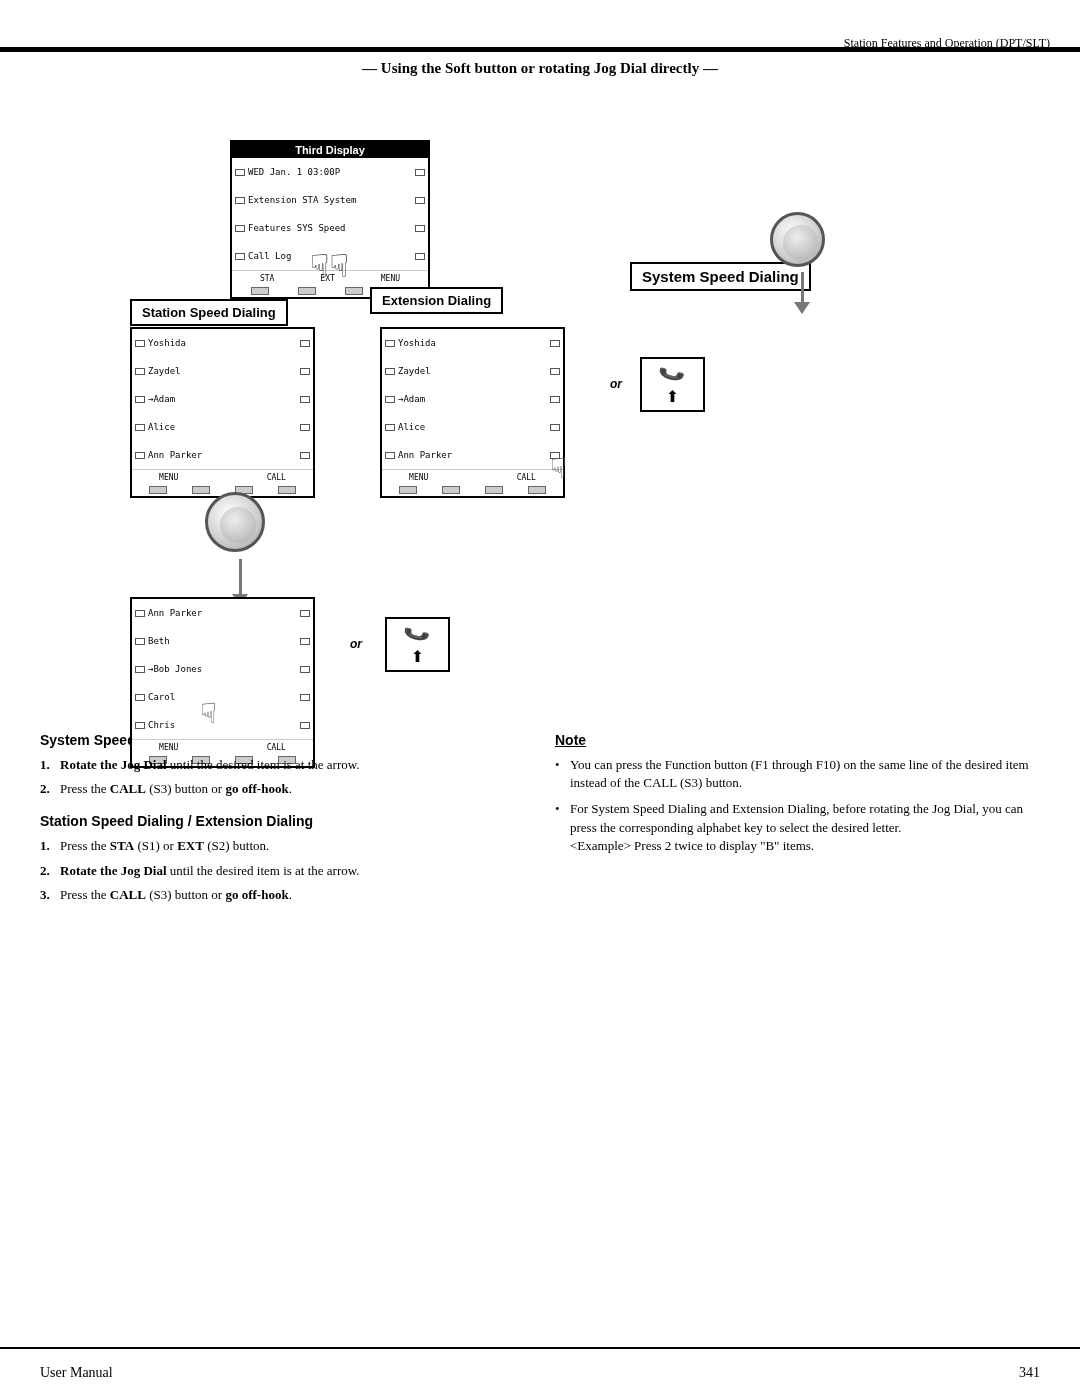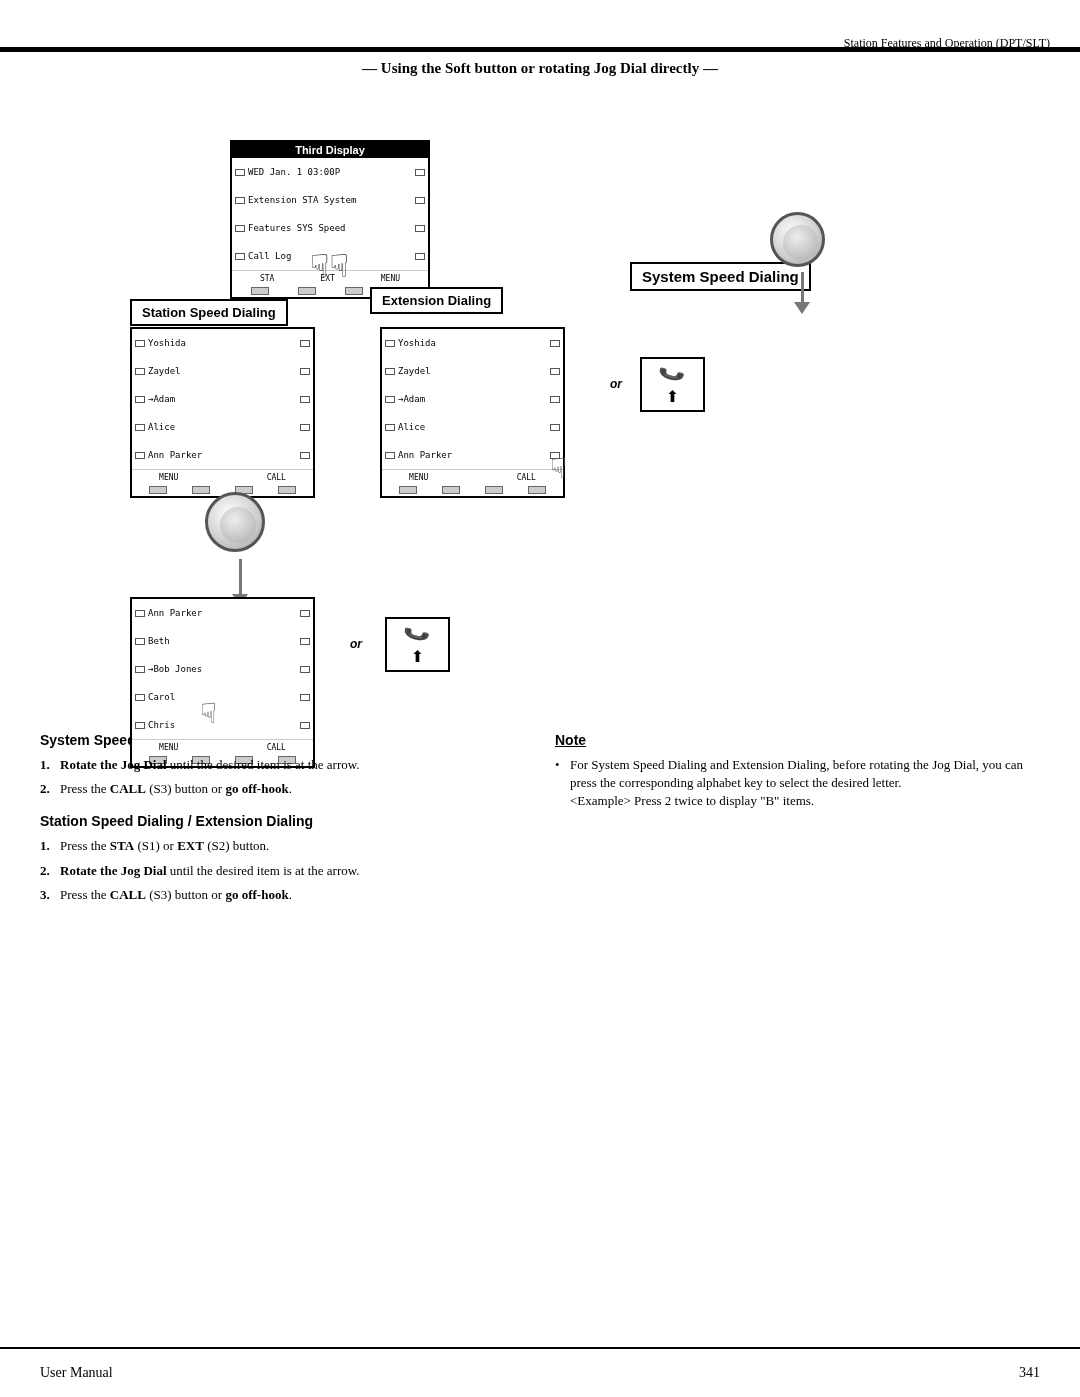--- a/index.html
+++ b/index.html
@@ -501,20 +501,23 @@
           <span class="num">3.</span>
           <span>Press the <strong>CALL</strong> (S3) button or <strong>go off-hook</strong>.</span>
         </li>
       </ol>
     </div>
 
     <div class="text-column">
       <div class="section-heading underline">Note</div>
       <ul class="bullet-list">
         <li>
+          You can press the Function button (F1 through F10) on the same line of the desired item instead of the CALL (S3) button.
+        </li>
+        <li>
           For System Speed Dialing and Extension Dialing, before rotating the Jog Dial, you can press the corresponding alphabet key to select the desired letter.<br>
           &lt;Example&gt; Press 2 twice to display "B" items.
         </li>
       </ul>
     </div>
 
   </div>
 
 </div>
 

